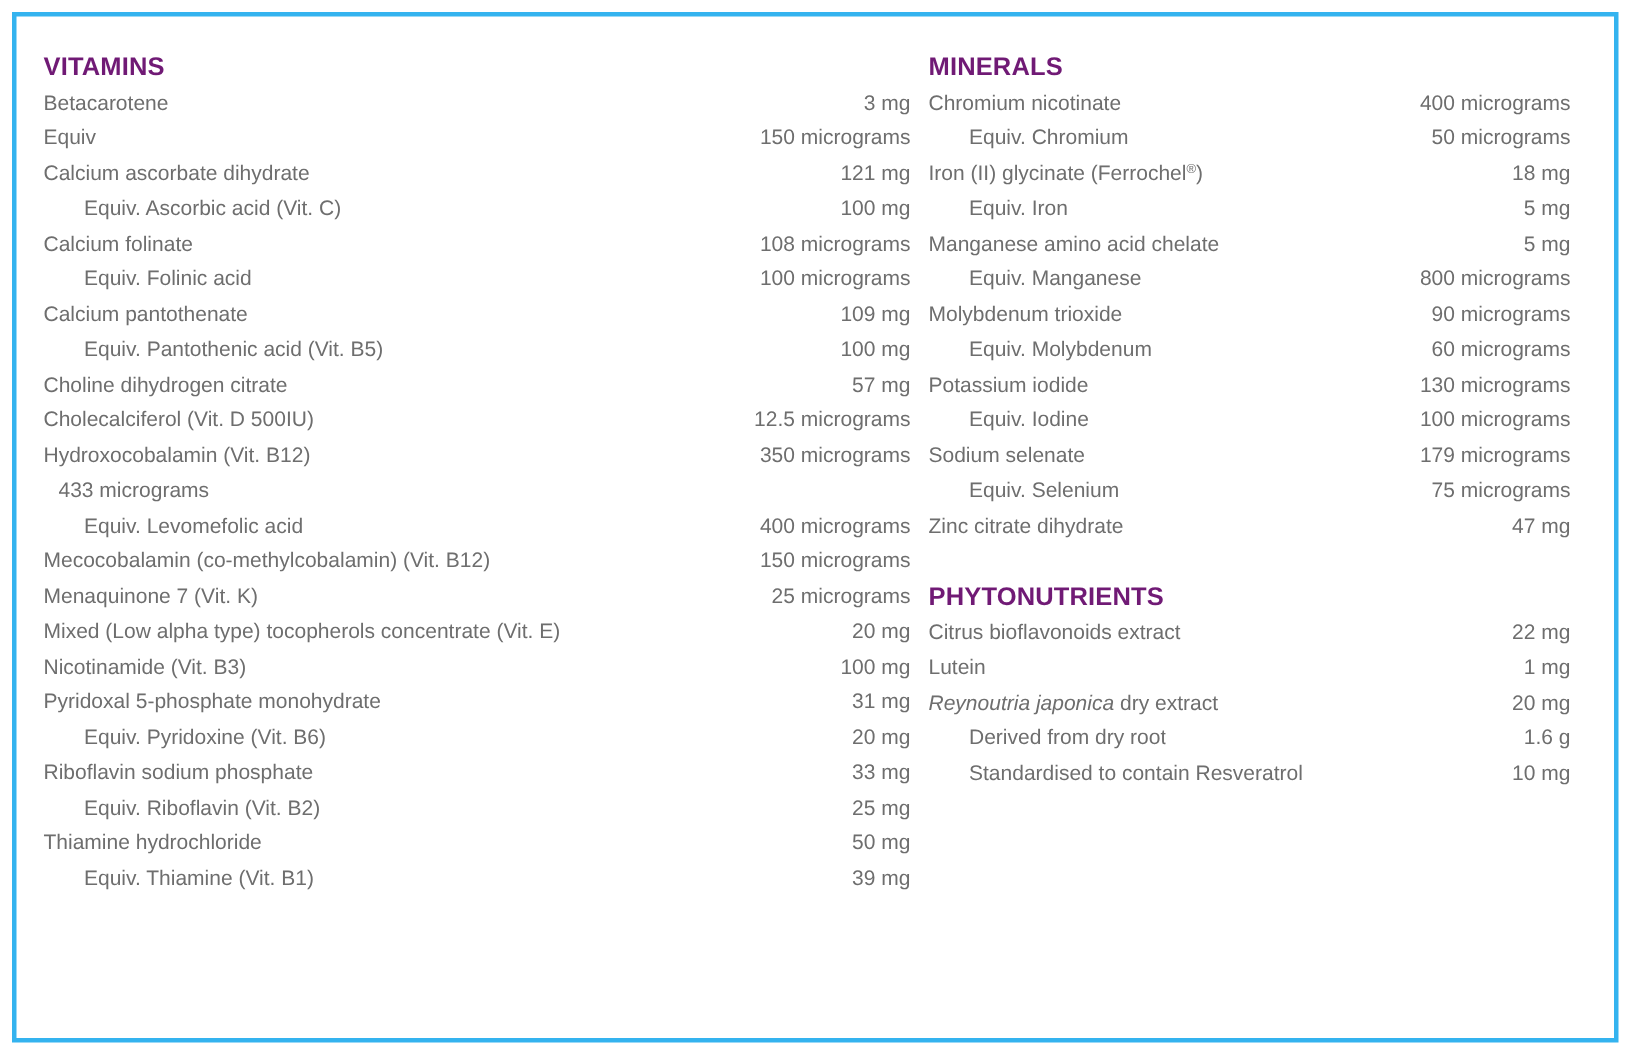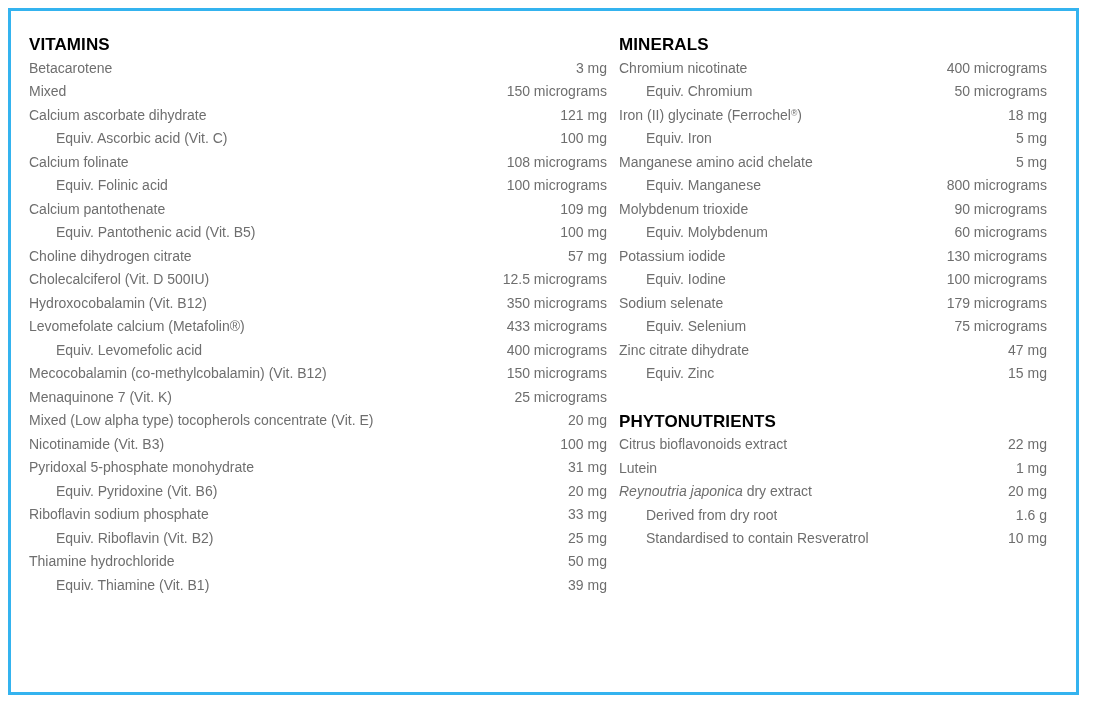--- a/index.html
+++ b/index.html
@@ -38,21 +38,21 @@
   .column {
     position: absolute;
     top: 22px;
   }
   #col-left  { left: 18px;  width: 578px; }
   #col-right { left: 608px; width: 428px; }
 
   .section-title {
     font-size: 17px;
     font-weight: bold;
-    color: #000000;
+    color: #701a75;
     letter-spacing: 0.1px;
     line-height: 23.5px;
     height: 23.5px;
     white-space: nowrap;
   }
   .section-gap { height: 24px; }
 
   .row {
     display: flex;
     align-items: baseline;
@@ -84,21 +84,21 @@
 
     <div class="column" id="col-left">
       <div class="section">
         <div class="section-title">VITAMINS</div>
         <div class="rows">
             <div class="row">
               <span class="name">Betacarotene</span>
               <span class="value">3 mg</span>
             </div>
             <div class="row">
-              <span class="name">Mixed</span>
+              <span class="name">Equiv</span>
               <span class="value">150 micrograms</span>
             </div>
             <div class="row">
               <span class="name">Calcium ascorbate dihydrate</span>
               <span class="value">121 mg</span>
             </div>
             <div class="row sub">
               <span class="name">Equiv. Ascorbic acid (Vit. C)</span>
               <span class="value">100 mg</span>
             </div>
@@ -124,21 +124,20 @@
             </div>
             <div class="row">
               <span class="name">Cholecalciferol (Vit. D 500IU)</span>
               <span class="value">12.5 micrograms</span>
             </div>
             <div class="row">
               <span class="name">Hydroxocobalamin (Vit. B12)</span>
               <span class="value">350 micrograms</span>
             </div>
             <div class="row">
-              <span class="name">Levomefolate calcium (Metafolin®)</span>
               <span class="value">433 micrograms</span>
             </div>
             <div class="row sub">
               <span class="name">Equiv. Levomefolic acid</span>
               <span class="value">400 micrograms</span>
             </div>
             <div class="row">
               <span class="name">Mecocobalamin (co-methylcobalamin) (Vit. B12)</span>
               <span class="value">150 micrograms</span>
             </div>
@@ -230,24 +229,20 @@
               <span class="name">Sodium selenate</span>
               <span class="value">179 micrograms</span>
             </div>
             <div class="row sub">
               <span class="name">Equiv. Selenium</span>
               <span class="value">75 micrograms</span>
             </div>
             <div class="row">
               <span class="name">Zinc citrate dihydrate</span>
               <span class="value">47 mg</span>
-            </div>
-            <div class="row sub">
-              <span class="name">Equiv. Zinc</span>
-              <span class="value">15 mg</span>
             </div>
           </div>
       </div>
       <div class="section-gap"></div>
       <div class="section">
         <div class="section-title">PHYTONUTRIENTS</div>
         <div class="rows">
             <div class="row">
               <span class="name">Citrus bioflavonoids extract</span>
               <span class="value">22 mg</span>

